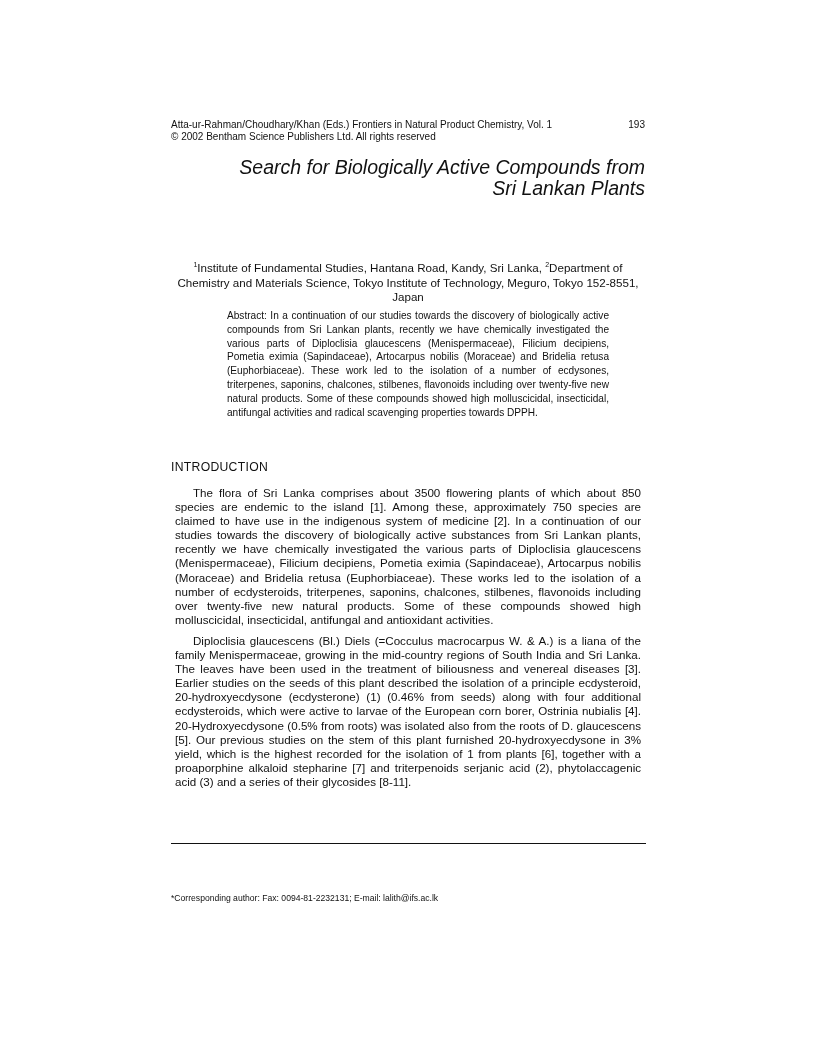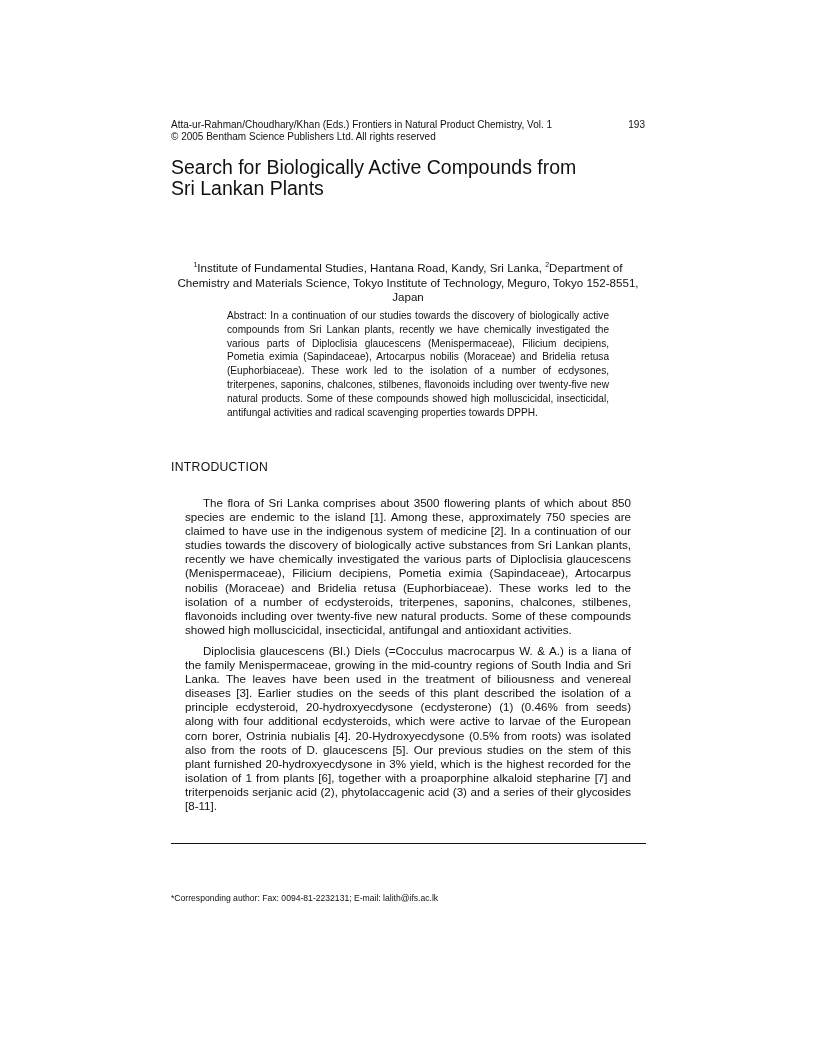--- a/index.html
+++ b/index.html
@@ -2,51 +2,51 @@
 <html><head>
 <meta charset="utf-8">
 <style>
   html, body { margin: 0; padding: 0; background: #ffffff; }
   body { width: 816px; height: 1056px; position: relative; overflow: hidden;
          font-family: "Liberation Sans", sans-serif; color: #111; }
   .page { position: absolute; left: 0; top: 4px; width: 816px; height: 1056px; }
   .running-head { position: absolute; left: 171px; top: 115px; width: 474px;
                   font-size: 10px; line-height: 12px; }
   .running-head .pageno { position: absolute; right: 0; top: 0; }
-  .title { position: absolute; left: 171px; top: 153px; width: 474px; text-align: left;
-           font-size: 19.5px; line-height: 21px; color: #111; }
+  .title { position: absolute; left: 171px; top: 153px; width: 474px; text-align: right;
+           font-size: 19.5px; line-height: 21px; color: #111; font-style: italic; }
   .authors { position: absolute; left: 171px; top: 216px; width: 474px; text-align: center;
              font-size: 13px; line-height: 16px; }
   .authors sup { font-size: 8px; vertical-align: 6px; line-height: 0; }
   .affil { position: absolute; left: 171px; top: 257px; width: 474px; text-align: center;
            font-size: 11.6px; line-height: 14.5px; }
   .affil sup { font-size: 7px; vertical-align: 5px; line-height: 0; }
   .abstract { position: absolute; left: 227px; top: 305px; width: 382px; text-align: justify;
               font-size: 10.1px; line-height: 13.8px; }
   .section-heading { position: absolute; left: 171px; top: 456px; font-size: 12.2px;
                      letter-spacing: 0.3px; }
   .body { position: absolute; left: 171px; width: 474px; text-align: justify;
           font-size: 11.6px; line-height: 14.1px; margin: 0; }
-  .body p { margin: 14px; text-indent: 18px; }
+  .body p { margin: 4px; text-indent: 18px; }
   .p1 { top: 478px; }
   .p2 { top: 626px; }
   .p3 { top: 794px; }
   .footnote-rule { position: absolute; left: 171px; top: 839px; width: 475px; height: 0;
                    border-top: 1.2px solid #111; }
   .footnote { position: absolute; left: 171px; top: 845px; font-size: 8.6px; line-height: 11px; margin-top: 44px; }
 </style>
 </head>
 <body>
 
 <div class="page">
 
   <div class="running-head">
     <div>Atta-ur-Rahman/Choudhary/Khan (Eds.) Frontiers in Natural Product Chemistry, Vol. 1</div>
     <div class="pageno">193</div>
-    <div>© 2005 Bentham Science Publishers Ltd. All rights reserved</div>
+    <div>© 2002 Bentham Science Publishers Ltd. All rights reserved</div>
   </div>
 
   <div class="title">
     <div>Search for Biologically Active Compounds from</div>
     <div>Sri Lankan Plants</div>
   </div>
 
 
   <div class="affil"><sup>1</sup><span>Institute of Fundamental Studies, Hantana Road, Kandy, Sri Lanka, </span><sup>2</sup><span>Department of Chemistry and Materials Science, Tokyo Institute of Technology, Meguro, Tokyo 152-8551, Japan</span></div>
 

